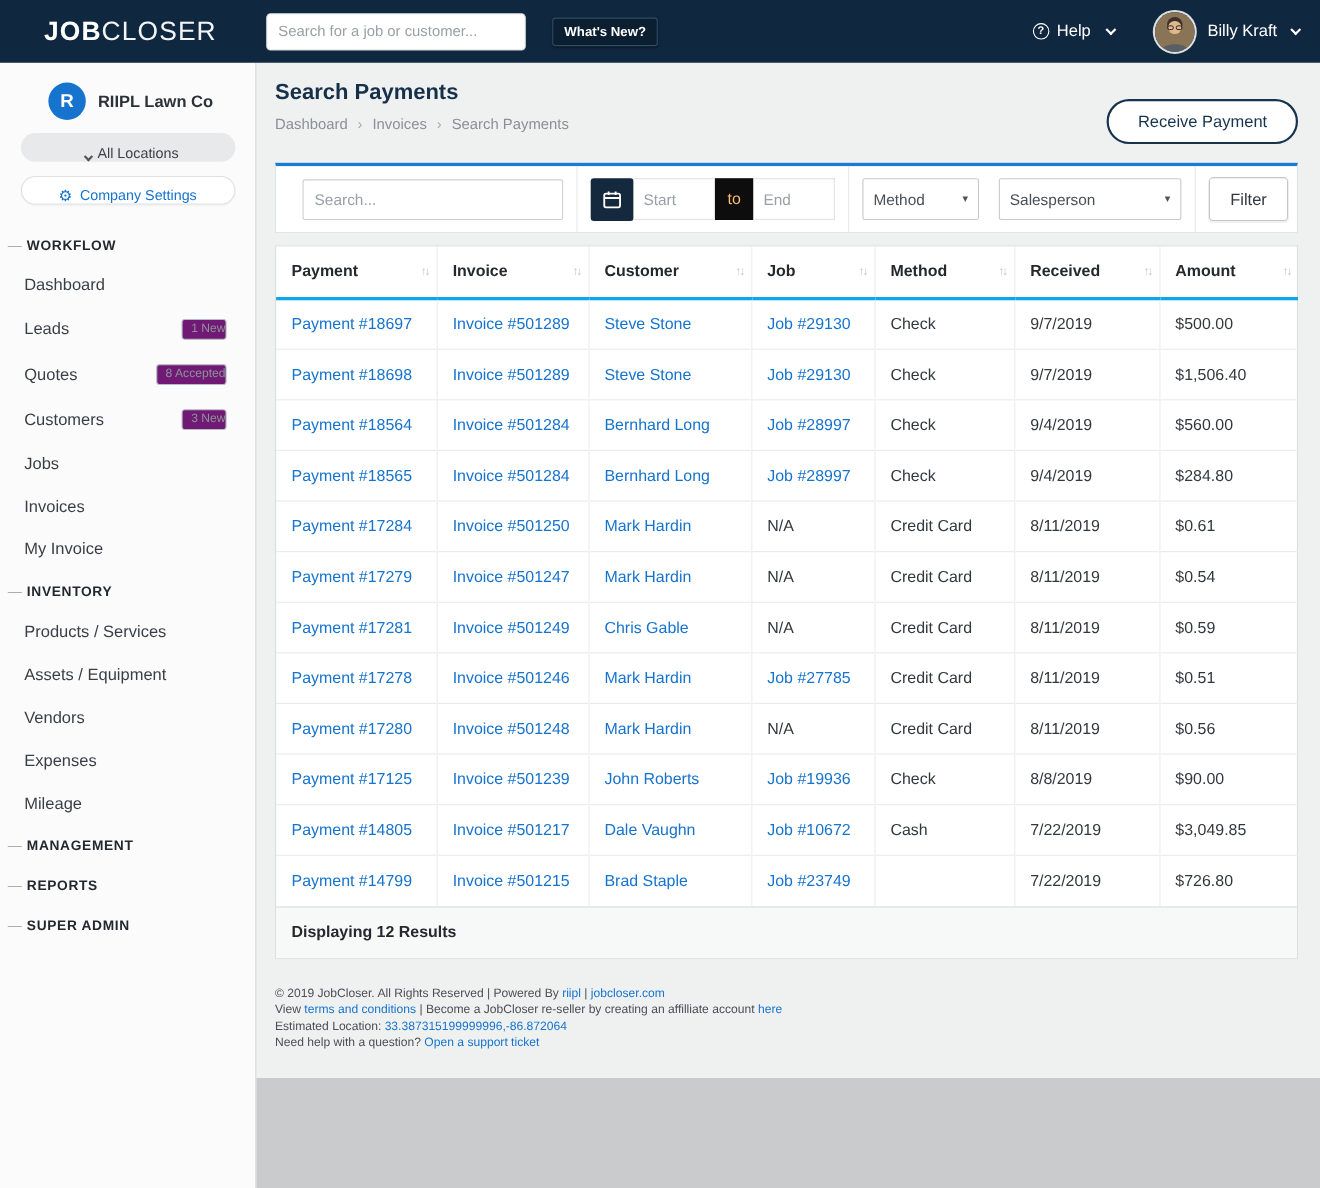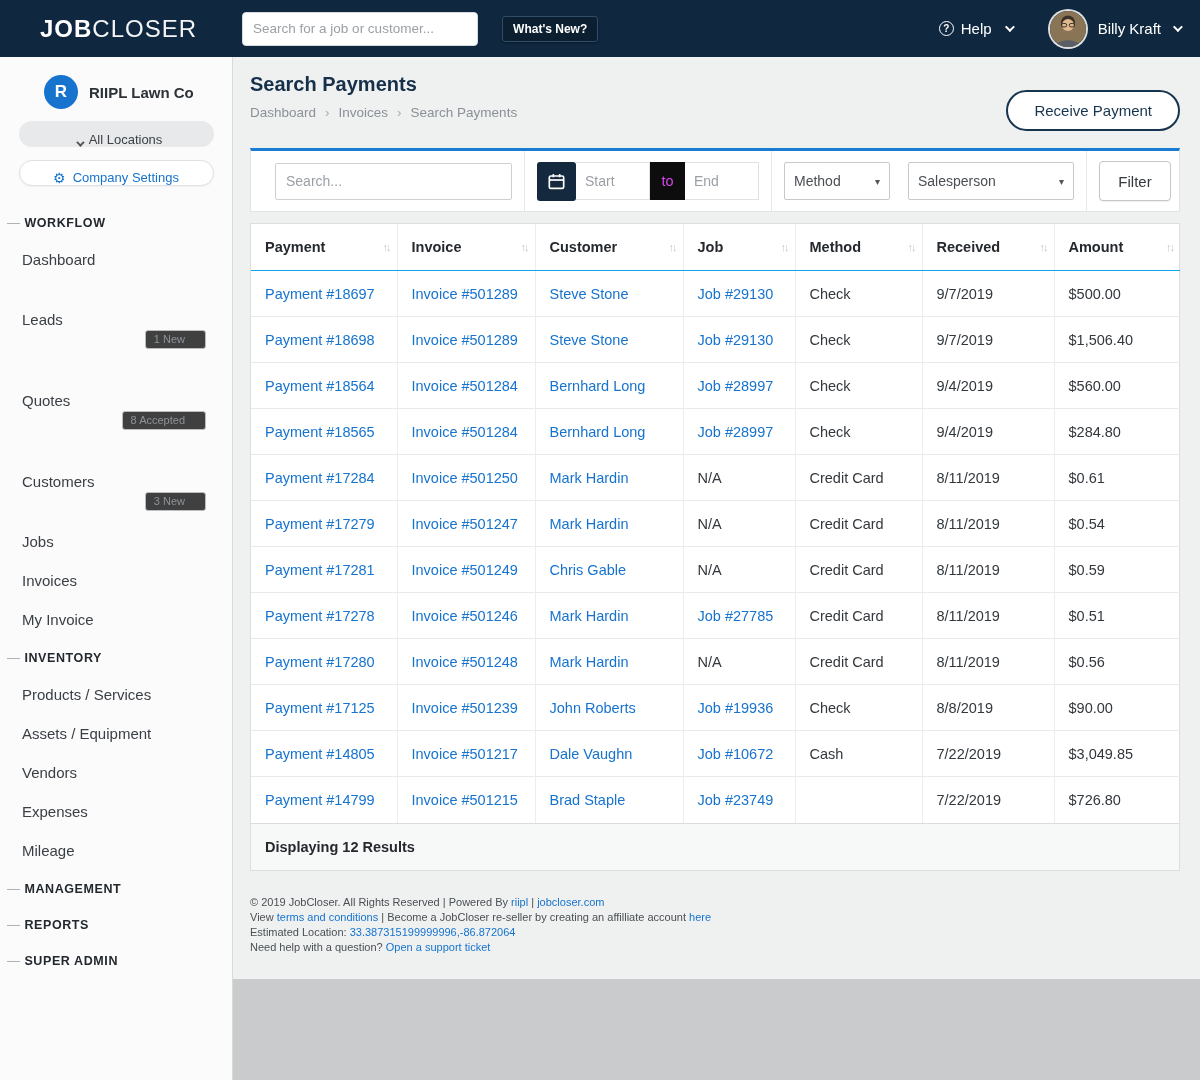--- a/index.html
+++ b/index.html
@@ -77,21 +77,21 @@
     padding: 12px 0 10px 7px; font-size: 12.5px; font-weight: bold;
     letter-spacing: .6px; color: #23282e; cursor: pointer;
   }
   .nav-header::before { content: "‒‒ "; color: #a2a8ad; font-weight: normal; letter-spacing: -1px; margin-right: 3px; }
   .nav-item {
     padding: 11px 0 11px 22px; font-size: 15px; color: #3a3f45; cursor: pointer;
     display: flex; align-items: center;
   }
   .nav-badge {
     margin-left: auto; margin-right: 26px; border: 1px solid #b9bec3; color: #8d9399;
-    font-size: 11px; padding: 2px 20px 3px 8px; border-radius: 3px; background: #404040; margin-top: 40px;
+    font-size: 11px; padding: 2px 0 3px 8px; border-radius: 3px; background: #701a75;
   }
   
   .main { position: absolute; top: 57px; left: 233px; width: 967px; }
   .main-surface { background: #eff1f1; padding: 16px 20px 24px 17px; }
   .page-head { display: flex; justify-content: space-between; align-items: flex-start; }
   .page-title { font-size: 20px; font-weight: bold; color: #16304a; }
   .breadcrumb { margin-top: 9px; font-size: 13.5px; color: #8a9096; display: flex; gap: 9px; align-items: center; }
   .bc-item { cursor: default; }
   .bc-item[data-interactable="true"] { cursor: pointer; }
   .bc-sep { color: #a6abb0; }
@@ -115,21 +115,21 @@
   .f-search::placeholder, .date-input::placeholder { color: #9aa0a6; }
   .cal-btn {
     width: 39px; height: 39px; background: #14293d; border: none; border-radius: 3px;
     display: flex; align-items: center; justify-content: center; cursor: pointer; flex: none;
   }
   .date-input {
     width: 74px; height: 38px; border: 1px solid #e2e2e2; border-left: none;
     padding: 0 9px; font-size: 14px; font-family: inherit; outline: none; color: #333;
   }
   .to-box {
-    width: 35px; height: 38px; background: #0d0d0d; color: #d946ef; font-size: 14.5px;
+    width: 35px; height: 38px; background: #0d0d0d; color: #fdba74; font-size: 14.5px;
     display: flex; align-items: center; justify-content: center; flex: none;
   }
   .fake-select {
     height: 38px; border: 1px solid #c9c9c9; border-radius: 2px; background: #fff;
     display: flex; align-items: center; justify-content: space-between;
     padding: 0 9px; font-size: 14px; color: #4a4f54; cursor: pointer;
   }
   .fake-select .caret { font-size: 10px; color: #555; margin-left: 14px; }
   .sel-method { width: 106px; }
   .sel-sales { width: 166px; margin-left: 18px; }
@@ -140,21 +140,21 @@
   }
   
   .table-card { margin-top: 11px; background: #fff; border: 1px solid #dedede; }
   table { width: 100%; border-collapse: collapse; table-layout: fixed; }
   col.c-payment { width: 146px; } col.c-invoice { width: 138px; }
   col.c-customer { width: 148px; } col.c-job { width: 112px; }
   col.c-method { width: 127px; } col.c-received { width: 132px; }
   col.c-amount { width: 126px; }
   th {
     text-align: left; font-size: 14.5px; font-weight: bold; color: #25292e;
-    padding: 15px 24px 15px 14px; border-bottom: 1px solid #0ea5e9;
+    padding: 15px 24px 15px 14px; border-bottom: 3px solid #0ea5e9;
     position: relative; cursor: pointer; white-space: nowrap; overflow: hidden;
   }
   th + th, td + td { border-left: 1px solid #ededed; }
   th .sort {
     position: absolute; right: 7px; top: 50%; transform: translateY(-50%);
     color: #c3c7cb; font-size: 11px; letter-spacing: -2px; font-weight: normal;
   }
   td {
     font-size: 14.5px; color: #33383d; padding: 14px; border-top: 1px solid #eaeaea;
     white-space: nowrap; overflow: hidden; height: 46px;

